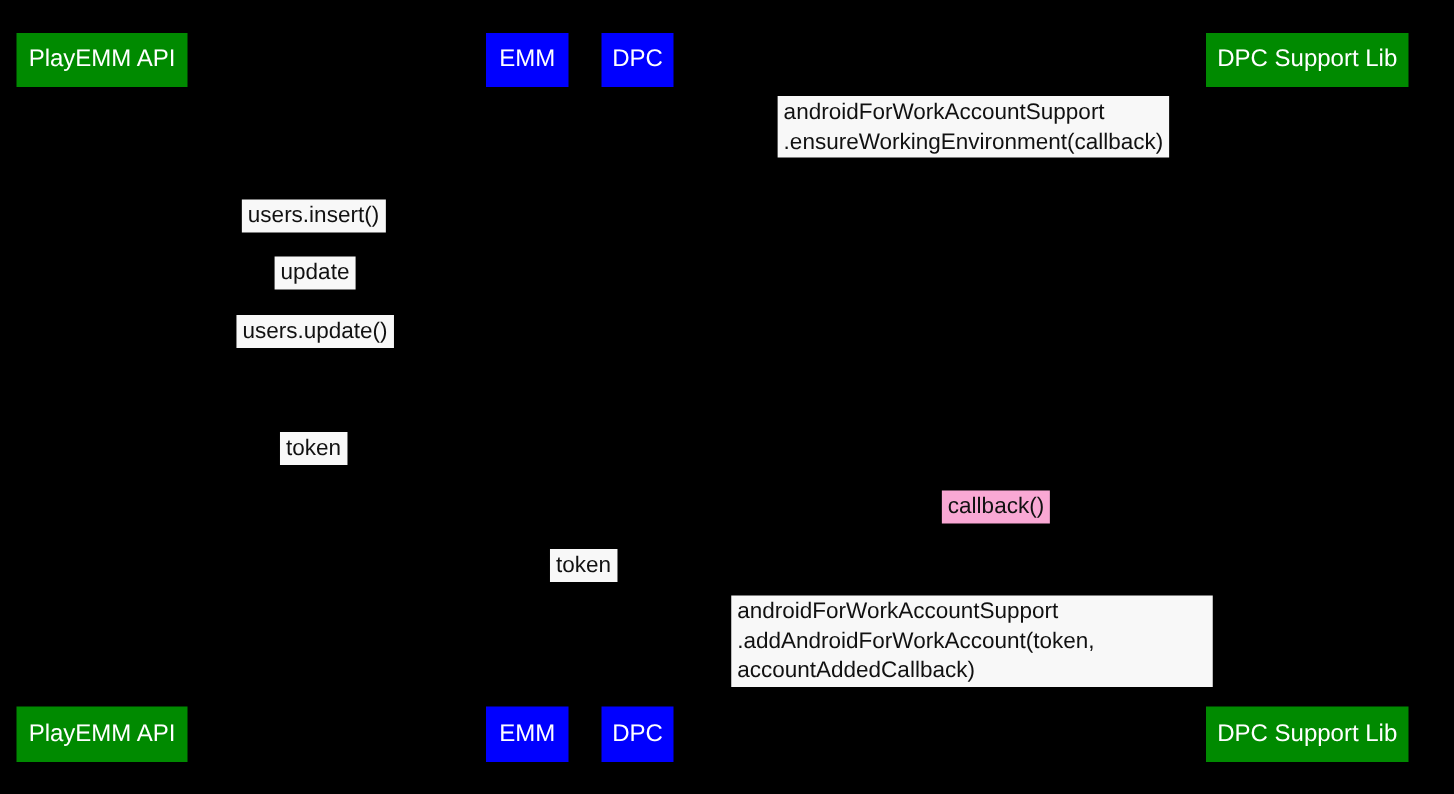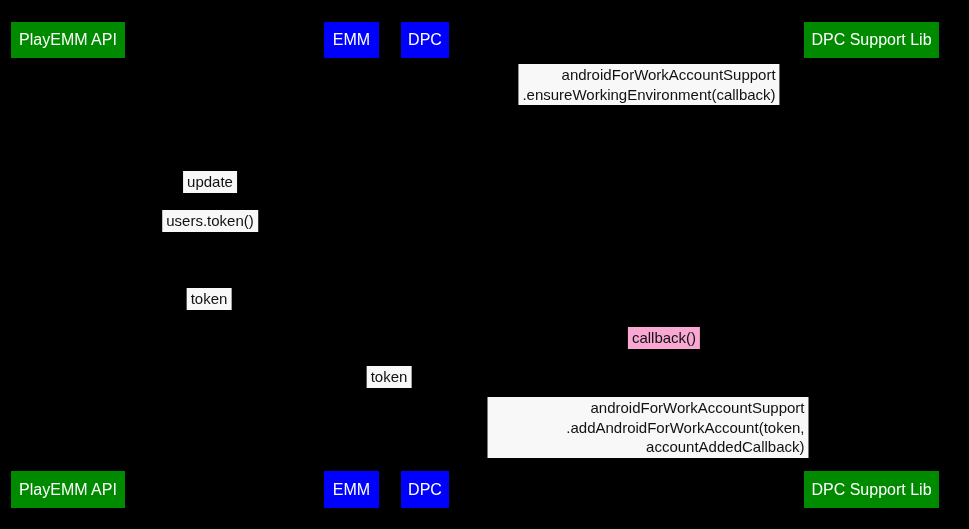--- a/index.html
+++ b/index.html
@@ -23,38 +23,39 @@
     font-size: 16px;
     white-space: nowrap;
   }
   .actor.bottom { height: 37px; }
   .msg {
     position: absolute;
     transform: translateX(-50%);
     font-size: 15px;
     line-height: 19.5px;
     padding: 1px 4px;
-    text-align: right;
+    text-align: left;
     white-space: pre-line;
   }
 </style>
 </head>
 <body>
 
 <div id="diagram" style="background-color: rgb(0, 0, 0);">
 
   <div class="actor" style="left: 11px; top: 22px; width: 114px; background-color: rgb(0, 138, 0); color: rgb(255, 255, 255);">PlayEMM API</div>
   <div class="actor" style="left: 324px; top: 22px; width: 55px; background-color: rgb(0, 0, 255); color: rgb(255, 255, 255);">EMM</div>
   <div class="actor" style="left: 401px; top: 22px; width: 48px; background-color: rgb(0, 0, 255); color: rgb(255, 255, 255);">DPC</div>
   <div class="actor" style="left: 804px; top: 22px; width: 135px; background-color: rgb(0, 138, 0); color: rgb(255, 255, 255);">DPC Support Lib</div>
 
   <div class="msg" style="left: 649px; top: 64px; background-color: rgb(248, 248, 248); color: rgb(17, 17, 17);">androidForWorkAccountSupport
 .ensureWorkingEnvironment(callback)</div>
+  <div class="msg" style="left: 209px; top: 133px; background-color: rgb(248, 248, 248); color: rgb(17, 17, 17);">users.insert()</div>
   <div class="msg" style="left: 210px; top: 171px; background-color: rgb(248, 248, 248); color: rgb(17, 17, 17);">update</div>
-  <div class="msg" style="left: 210px; top: 210px; background-color: rgb(248, 248, 248); color: rgb(17, 17, 17);">users.token()</div>
+  <div class="msg" style="left: 210px; top: 210px; background-color: rgb(248, 248, 248); color: rgb(17, 17, 17);">users.update()</div>
   <div class="msg" style="left: 209px; top: 288px; background-color: rgb(248, 248, 248); color: rgb(17, 17, 17);">token</div>
   <div class="msg" style="left: 664px; top: 327px; background-color: #f9a8d4; color: rgb(17, 17, 17);">callback()</div>
   <div class="msg" style="left: 389px; top: 366px; background-color: rgb(248, 248, 248); color: rgb(17, 17, 17);">token</div>
   <div class="msg" style="left: 648px; top: 397px; background-color: rgb(248, 248, 248); color: rgb(17, 17, 17);">androidForWorkAccountSupport
 .addAndroidForWorkAccount(token, accountAddedCallback)</div>
 
   <div class="actor bottom" style="left: 11px; top: 471px; width: 114px; background-color: rgb(0, 138, 0); color: rgb(255, 255, 255);">PlayEMM API</div>
   <div class="actor bottom" style="left: 324px; top: 471px; width: 55px; background-color: rgb(0, 0, 255); color: rgb(255, 255, 255);">EMM</div>
   <div class="actor bottom" style="left: 401px; top: 471px; width: 48px; background-color: rgb(0, 0, 255); color: rgb(255, 255, 255);">DPC</div>
   <div class="actor bottom" style="left: 804px; top: 471px; width: 135px; background-color: rgb(0, 138, 0); color: rgb(255, 255, 255);">DPC Support Lib</div>

